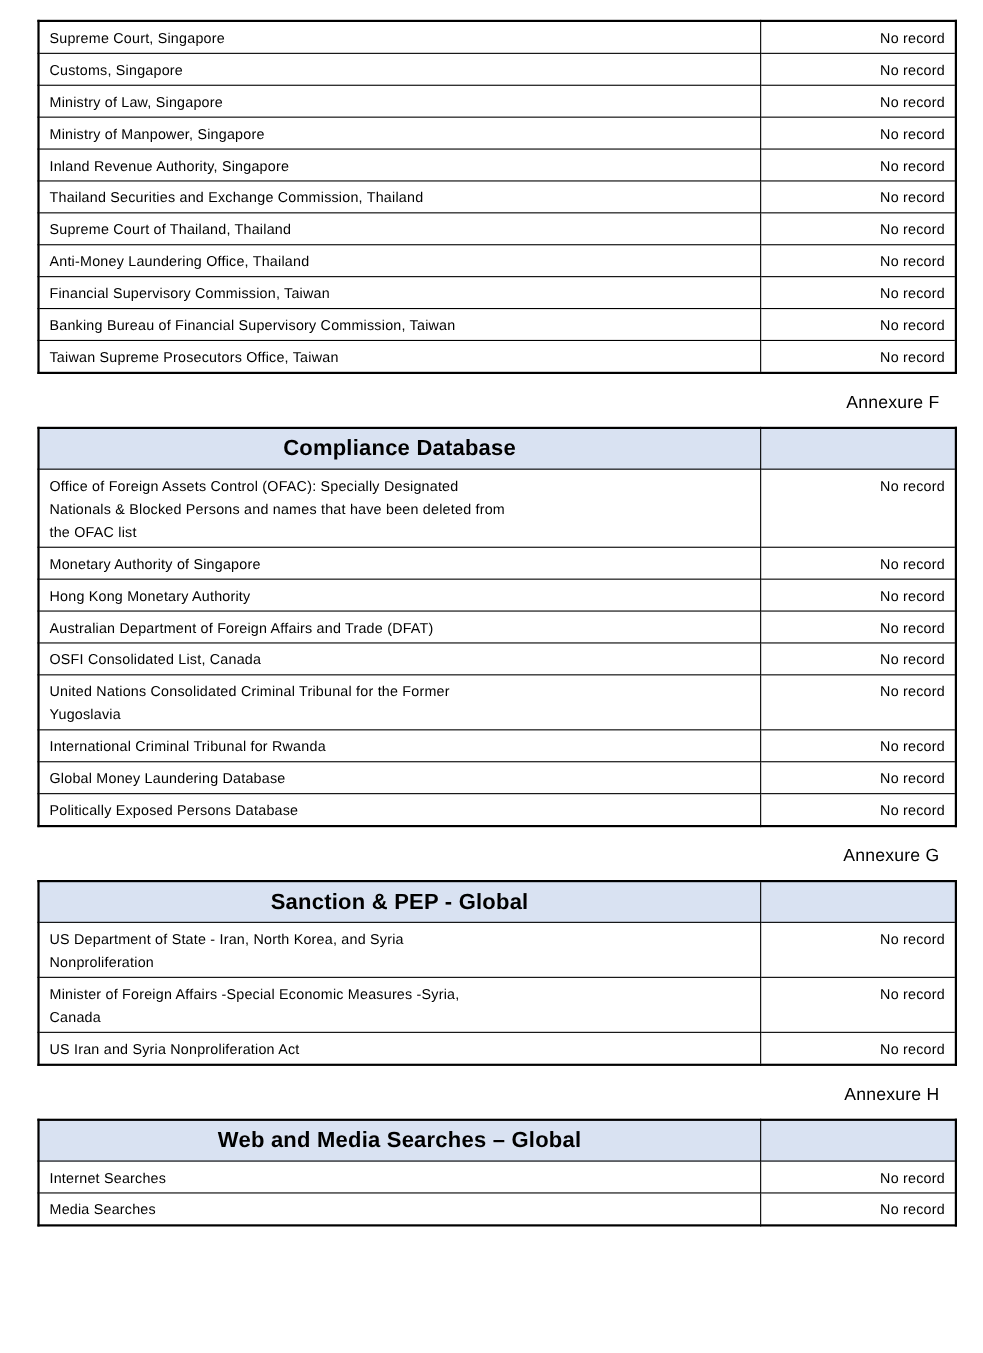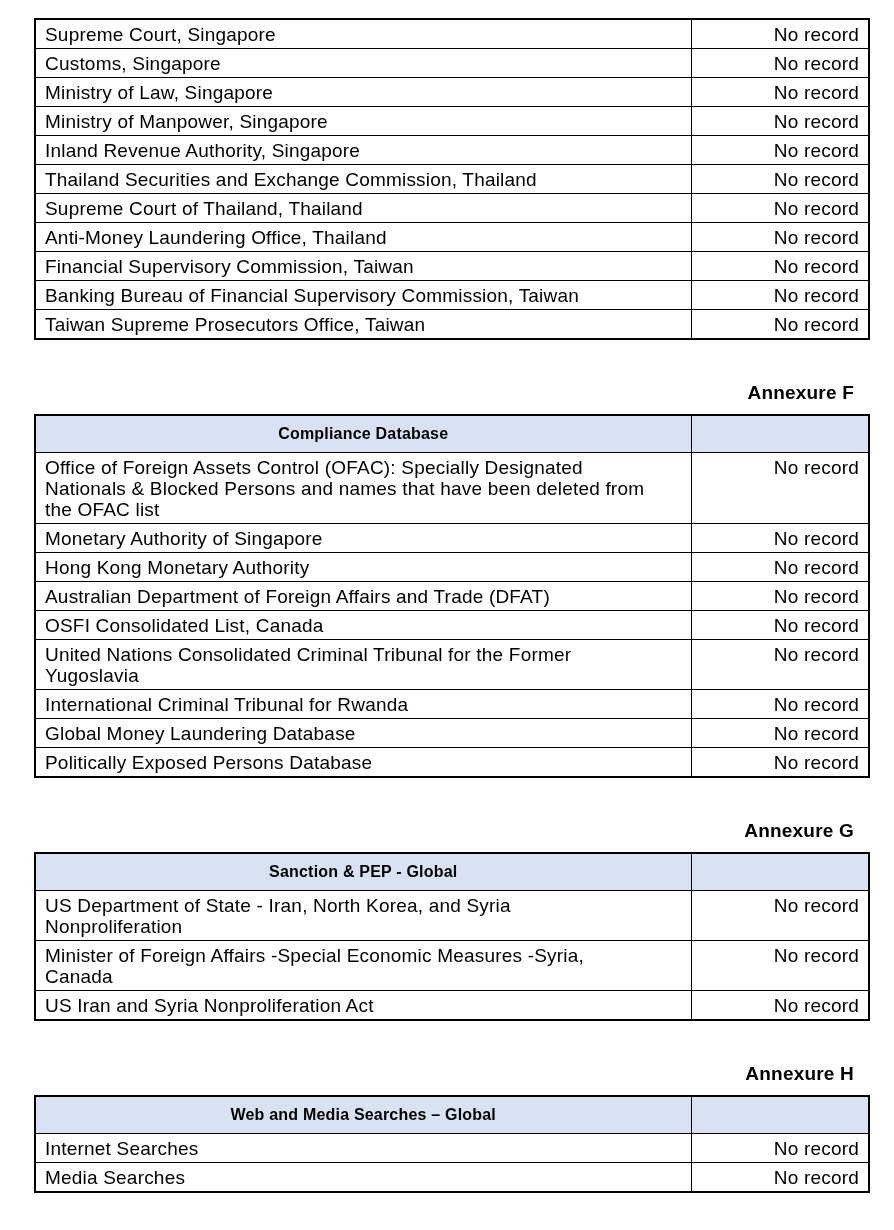--- a/index.html
+++ b/index.html
@@ -27,49 +27,49 @@
   }
   table.doc-table {
     border-collapse: collapse;
     table-layout: fixed;
     width: 834px;
     border: 2px solid var(--border-color);
   }
   table.doc-table td {
     border: 1px solid var(--border-color);
     vertical-align: top;
-    font-size: 19px;
+    font-size: 13px;
     line-height: 21px;
     letter-spacing: 0.2px;
     padding: 4px 9px 3px 9px;
   }
   td.source-cell {
     white-space: pre-line;
   }
   td.result-cell {
     text-align: right;
     padding-left: 2px;
     padding-right: 2px;
   }
   tr.header-row td {
     background: var(--header-bg);
     font-weight: bold;
-    font-size: 16px;
+    font-size: 20px;
     line-height: 22px;
     text-align: center;
     padding-top: 7px;
     padding-bottom: 7px;
   }
   .annexure-label {
     text-align: right;
-    font-weight: bold;
-    font-size: 19px;
+    font-weight: normal;
+    font-size: 16px;
     line-height: 21px;
     letter-spacing: 0.2px;
-    margin: 42px 14px 11px 0;
+    margin: 16px 14px 11px 0;
   }
   col.c-source { width: 656px; }
   col.c-result { width: 178px; }
 </style>
 </head>
 <body>
 
 <div class="page">
 
   <table class="doc-table">

